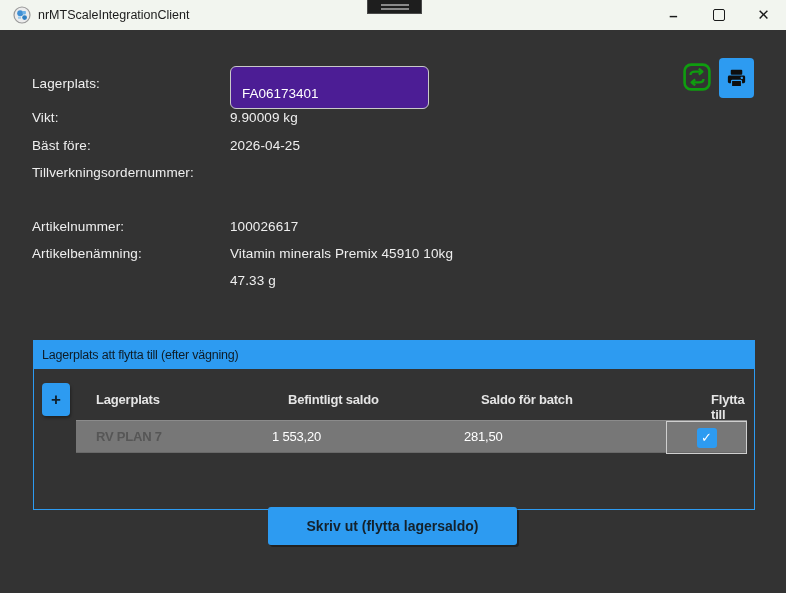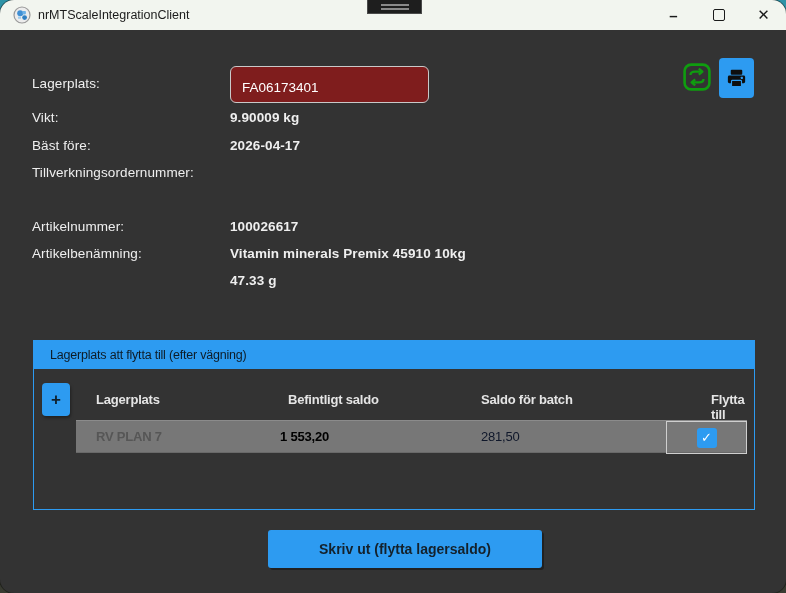--- a/index.html
+++ b/index.html
@@ -3,21 +3,21 @@
 <meta charset="utf-8">
 <style>
   html,body{margin:0;padding:0;}
   body{
     width:786px;height:593px;position:relative;overflow:hidden;
     background:linear-gradient(180deg,#2e93a7 0%, #2e93a7 4%, #32342c 96%, #3a3c32 100%);
     font-family:"Liberation Sans","DejaVu Sans",sans-serif;
     -webkit-font-smoothing:antialiased;
   }
   .window{
-    position:absolute;inset:0;border-radius:14px;overflow:hidden;background:#333333;
+    position:absolute;inset:0;border-radius:0;overflow:hidden;background:#333333;
     box-shadow:0 0 0 1px rgba(0,0,0,.4);
   }
   
   .titlebar{
     position:absolute;left:0;top:0;right:0;height:30px;background:#f2f5ef;
     display:flex;align-items:center;
   }
   .app-icon{margin-left:13px;width:18px;height:18px;flex:0 0 auto;}
   .title-text{margin-left:7px;font-size:12.5px;color:#1b1b1b;}
   .win-controls{position:absolute;right:0;top:0;height:30px;display:flex;}
@@ -26,72 +26,72 @@
   .maxbox{width:10px;height:10px;border:1.2px solid #1a1a1a;border-radius:2px;}
   
   .drag-handle{
     position:absolute;left:367px;top:0;width:53px;height:13px;background:#1e1e1e;
     border:1px solid #4a4a4a;border-top:none;z-index:5;
     display:flex;flex-direction:column;align-items:center;justify-content:center;gap:2px;
   }
   .drag-handle i{display:block;width:28px;height:2px;background:#8a8a8a;}
   
   .frow{position:absolute;left:32px;color:#efefef;font-size:13.5px;font-weight:500;letter-spacing:.1px;}
-  .fval{position:absolute;left:230px;color:#efefef;font-size:13.5px;font-weight:700;letter-spacing:.1px;}
+  .fval{position:absolute;left:230px;color:#efefef;font-size:13.5px;font-weight:400;letter-spacing:.1px;}
   .batch-input{
     position:absolute;left:230px;top:66px;width:186px;height:29px;
-    background:#7f1d1d;border:1.5px solid #c9c9c9;border-radius:6px;color:#ffffff;
-    font-size:13.5px;font-family:inherit;padding:6px 0 0 11px;outline:none;
+    background:#4c1d95;border:1.5px solid #c9c9c9;border-radius:6px;color:#ffffff;
+    font-size:13.5px;font-family:inherit;padding:12px 0 0 11px;outline:none;
   }
   
   .refresh-btn{position:absolute;left:682px;top:62px;width:30px;height:30px;background:transparent;border:none;padding:0;cursor:pointer;}
   .print-btn{
     position:absolute;left:719px;top:58px;width:35px;height:40px;background:#2d9bf1;
     border:none;border-radius:4px;display:flex;align-items:center;justify-content:center;cursor:pointer;
   }
   
   .panel{
     position:absolute;left:33px;top:340px;width:722px;height:170px;
     border:1.5px solid #2d9bf1;box-sizing:border-box;background:#333333;
   }
   .panel-header{
     position:absolute;left:0;top:0;right:0;height:28px;background:#2d9bf1;
-    color:#0e1c27;font-size:12.5px;line-height:28px;padding-left:16px;letter-spacing:-.2px;
+    color:#0e1c27;font-size:12.5px;line-height:28px;padding-left:8px;letter-spacing:-.2px;
   }
   .add-btn{
     position:absolute;left:8px;top:42px;width:28px;height:33px;background:#2d9bf1;
     border:none;border-radius:4px;color:#10222f;font-size:17px;font-weight:700;
     display:flex;align-items:center;justify-content:center;cursor:pointer;
     box-shadow:1px 2px 3px rgba(0,0,0,.35);
   }
   .col-head{position:absolute;top:51px;color:#e5e5e5;font-size:13px;font-weight:600;letter-spacing:-.2px;}
   .ch-lagerplats{left:62px;}
   .ch-befintligt{left:254px;}
   .ch-saldo{left:447px;}
   .ch-flytta{left:659px;margin-left:18px;}
   .grid-row{
     position:absolute;left:42px;top:79px;width:671px;height:33px;background:#777777;
     border-top:1px solid #8b8b8b;border-bottom:1px solid #696969;box-sizing:border-box;
   }
   .cell{position:absolute;top:8px;font-size:13px;letter-spacing:-.2px;}
   .cell-lagerplats{left:20px;color:#565656;font-weight:600;}
-  .cell-befintligt{left:204px;color:#000000;font-weight:bold;}
-  .cell-saldo{left:405px;color:#0f172a;}
+  .cell-befintligt{left:196px;color:#ffffff;}
+  .cell-saldo{left:388px;color:#ffffff;}
   .check-cell{
     position:absolute;left:590px;top:0;width:81px;height:33px;box-sizing:border-box;
     border:1px solid #cfcfcf;display:flex;align-items:center;justify-content:center;
   }
   .checkbox{
     width:20px;height:20px;background:#2d9bf1;border-radius:3px;
     display:flex;align-items:center;justify-content:center;
     color:#ffffff;font-size:13px;font-weight:700;cursor:pointer;
   }
   
   .print-move-btn{
-    position:absolute;left:268px;top:530px;width:274px;height:38px;
+    position:absolute;left:268px;top:507px;width:249px;height:38px;
     background:#2d9bf1;border:none;border-radius:3px;color:#14212b;
     font-size:14px;font-weight:600;font-family:inherit;cursor:pointer;
     box-shadow:2px 2px 0 rgba(0,0,0,.35);
   }
 </style>
 </head>
 <body>
 
 <div class="drag-handle">
     <i></i>
@@ -122,21 +122,21 @@
     </div>
   </div>
 
   <div class="frow" style="top:76px">Lagerplats:</div>
   <input class="batch-input" type="text" value="FA06173401" style="">
 
   <div class="frow" style="top:110px">Vikt:</div>
   <div class="fval" style="top:110px">9.90009 kg</div>
 
   <div class="frow" style="top:138px">Bäst före:</div>
-  <div class="fval" style="top:138px">2026-04-17</div>
+  <div class="fval" style="top:138px">2026-04-25</div>
 
   <div class="frow" style="top:165px">Tillverkningsordernummer:</div>
   <div class="fval" style="top:165px"></div>
 
   <div class="fval" style="top:192px"></div>
 
   <div class="frow" style="top:219px">Artikelnummer:</div>
   <div class="fval" style="top:219px">100026617</div>
 
   <div class="frow" style="top:246px">Artikelbenämning:</div>

